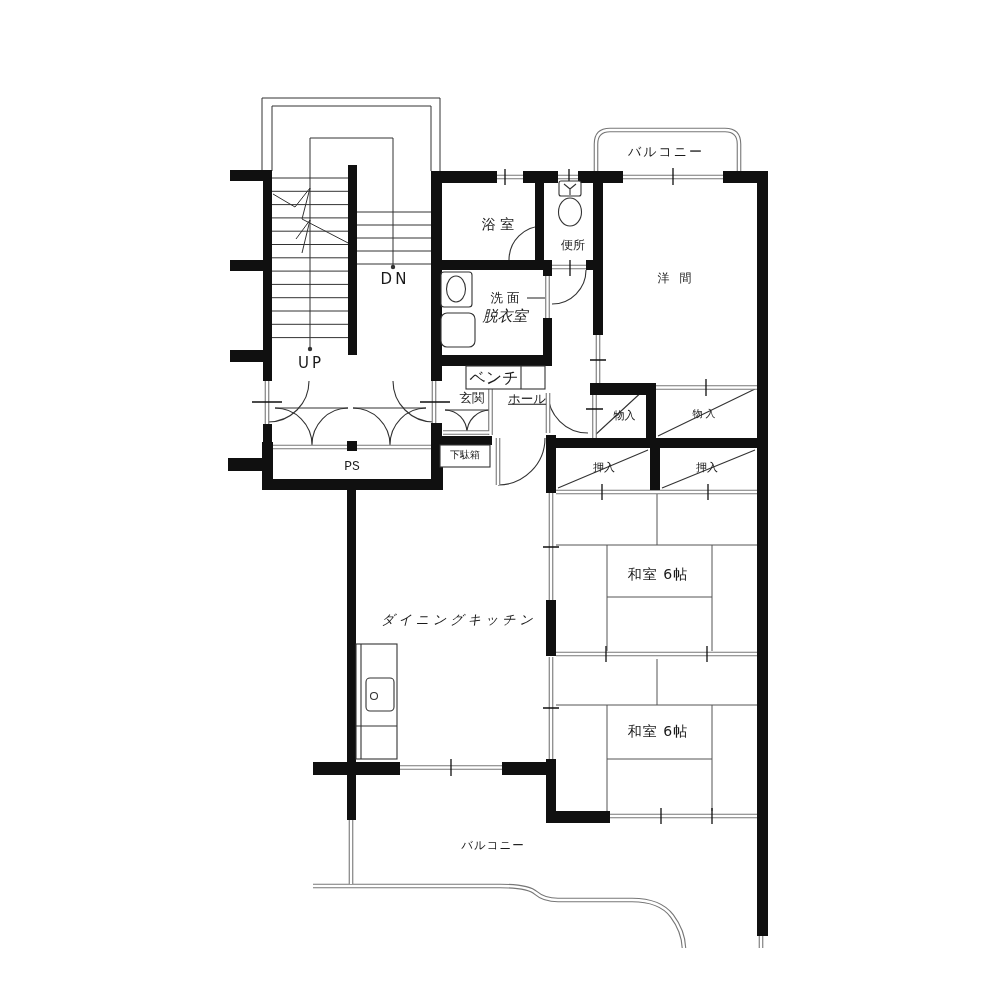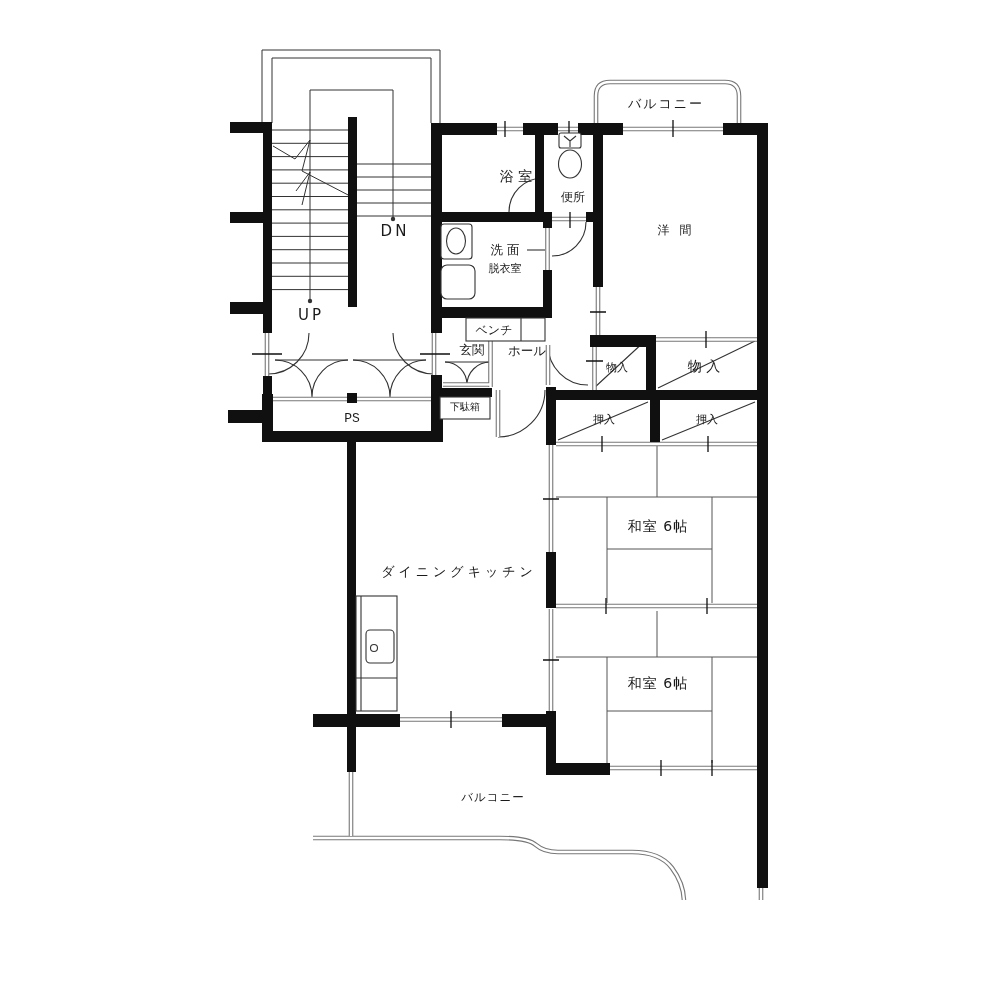--- a/index.html
+++ b/index.html
@@ -1,17 +1,17 @@
 <!DOCTYPE html>
 <html><head>
 <meta charset="utf-8">
 <style>
   html,body{margin:0;padding:0;background:#fff;}
   #plan{position:relative;width:1000px;height:900px;background:#ffffff;overflow:hidden;
-        font-family:"DejaVu Sans",sans-serif;color:#1a1a1a;}
+        font-family:"DejaVu Sans",sans-serif;color:#1a1a1a;margin-top:48px;}
   #plan svg{position:absolute;left:0;top:0;}
   .lbl{position:absolute;transform:translate(-50%,-50%);white-space:nowrap;
        color:#1a1a1a;line-height:1;}
 </style>
 </head>
 <body>
 
 <div id="plan">
 
 <svg width="1000" height="1000" viewBox="0 0 1000 1000">
@@ -136,34 +136,34 @@
       <rect x="466" y="318" width="79" height="23"></rect>
       <path d="M521,318 V341" fill="none"></path>
     </g>
     <g>
       <rect x="440" y="397" width="50" height="22"></rect>
     </g>
   </g>
 </svg>
 
   <div class="lbl" style="left:666px;top:103px;font-size:13px;letter-spacing:2px;">バルコニー</div>
-  <div class="lbl" style="left:516px;top:176px;font-size:14px;">浴 室</div>
+  <div class="lbl" style="left:498px;top:176px;font-size:14px;">浴 室</div>
   <div class="lbl" style="left:573px;top:197px;font-size:12px;">便所</div>
   <div class="lbl" style="left:676px;top:230px;font-size:12px;letter-spacing:3px;">洋 間</div>
   <div class="lbl" style="left:505px;top:250px;font-size:12.5px;">洗 面</div>
-  <div class="lbl" style="left:505px;top:268px;font-size:11px;">脱衣室</div>
-  <div class="lbl" style="left:494px;top:330px;font-size:12px;">ベンチ</div>
+  <div class="lbl" style="left:505px;top:268px;font-size:15px;font-style:italic;">脱衣室</div>
+  <div class="lbl" style="left:494px;top:330px;font-size:16px;">ベンチ</div>
   <div class="lbl" style="left:472px;top:350px;font-size:12.5px;">玄関</div>
-  <div class="lbl" style="left:527px;top:351px;font-size:12.5px;">ホール</div>
-  <div class="lbl" style="left:617px;top:367px;font-size:11px;">物入</div>
-  <div class="lbl" style="left:704px;top:366px;font-size:14px;">物 入</div>
+  <div class="lbl" style="left:527px;top:351px;font-size:12.5px;text-decoration:underline;">ホール</div>
+  <div class="lbl" style="left:617px;top:367px;font-size:11px;padding-left:15px;">物入</div>
+  <div class="lbl" style="left:704px;top:366px;font-size:10px;">物 入</div>
   <div class="lbl" style="left:604px;top:419px;font-size:11px;">押入</div>
   <div class="lbl" style="left:707px;top:419px;font-size:11px;">押入</div>
   <div class="lbl" style="left:465px;top:407px;font-size:10px;">下駄箱</div>
   <div class="lbl" style="left:352px;top:418px;font-size:13px;font-family:Liberation Mono, monospace;">PS</div>
-  <div class="lbl" style="left:459px;top:571px;font-size:13px;letter-spacing:4px;">ダイニングキッチン</div>
+  <div class="lbl" style="left:459px;top:571px;font-size:13px;letter-spacing:4px;font-style:italic;">ダイニングキッチン</div>
   <div class="lbl" style="left:658px;top:526px;font-size:14px;letter-spacing:1px;">和室 6帖</div>
   <div class="lbl" style="left:658px;top:683px;font-size:14px;letter-spacing:1px;">和室 6帖</div>
   <div class="lbl" style="left:493px;top:798px;font-size:11.5px;letter-spacing:1px;">バルコニー</div>
   <div class="lbl" style="left:311px;top:315px;font-size:15px;letter-spacing:3px;">UP</div>
   <div class="lbl" style="left:395px;top:231px;font-size:15px;letter-spacing:3px;">DN</div>
 
 </div>
 
 </body></html>

